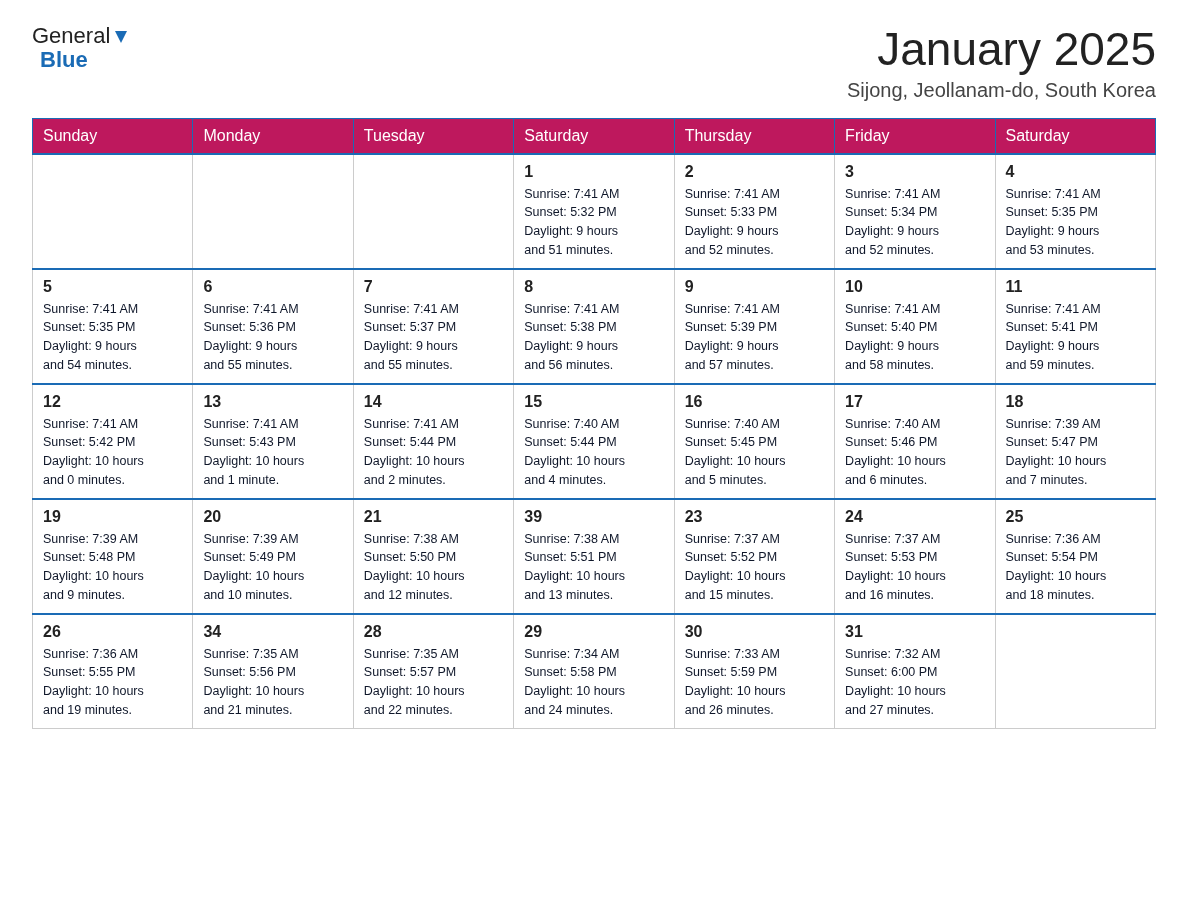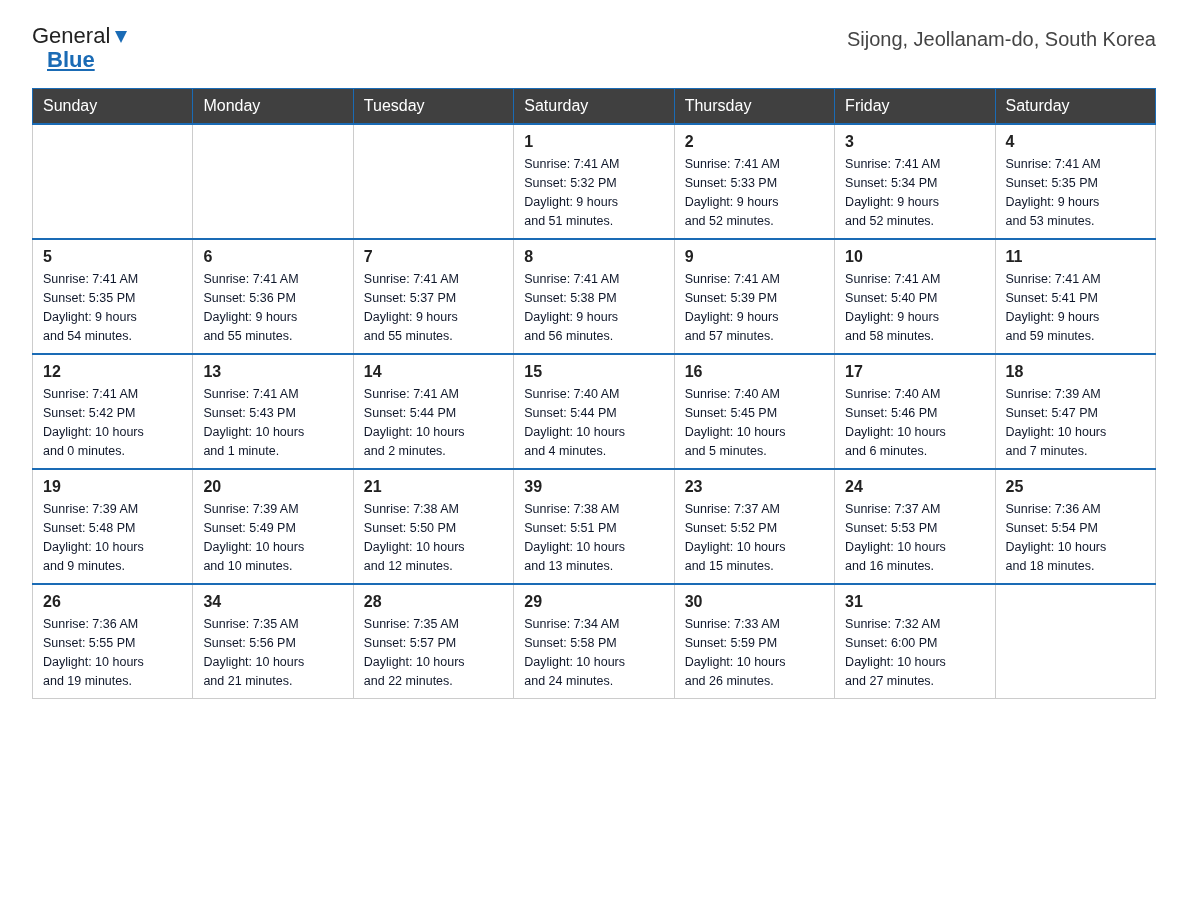--- a/index.html
+++ b/index.html
@@ -47,21 +47,21 @@
       color: #444;
       margin-top: 4px;
       margin-left: 36px;
     }
     .calendar {
       width: 100%;
       border-collapse: collapse;
       border: 1px solid #bbb;
     }
     .calendar thead tr th {
-      background: #404040;
+      background: #be185d;
       color: #fff;
       font-size: 16px;
       font-weight: normal;
       padding: 8px 10px;
       text-align: left;
       border: 1px solid #1a6bb5;
     }
     .calendar tbody tr td {
       vertical-align: top;
       padding: 8px 10px;
@@ -95,24 +95,25 @@
 
 <div class="header">
   <div class="logo">
     <div style="line-height:1.1">
       <div style="display:flex;align-items:center;">
         <span class="logo-text-general">General</span>
         <svg width="18" height="18" viewBox="0 0 18 18" style="margin-left:2px;margin-top:2px;">
           <polygon points="3,3 15,3 9,15" fill="#1a6bb5"></polygon>
         </svg>
       </div>
-      <span class="logo-text-blue" style="margin-left:15px;text-decoration:underline;">Blue</span>
+      <span class="logo-text-blue" style="margin-left:8px;">Blue</span>
     </div>
   </div>
   <div class="title-block">
+    <h1>January 2025</h1>
     <h2>Sijong, Jeollanam-do, South Korea</h2>
   </div>
 </div>
 
 <table class="calendar">
   <thead>
     <tr>
     <th>Sunday</th>
         <th>Monday</th>
         <th>Tuesday</th>

